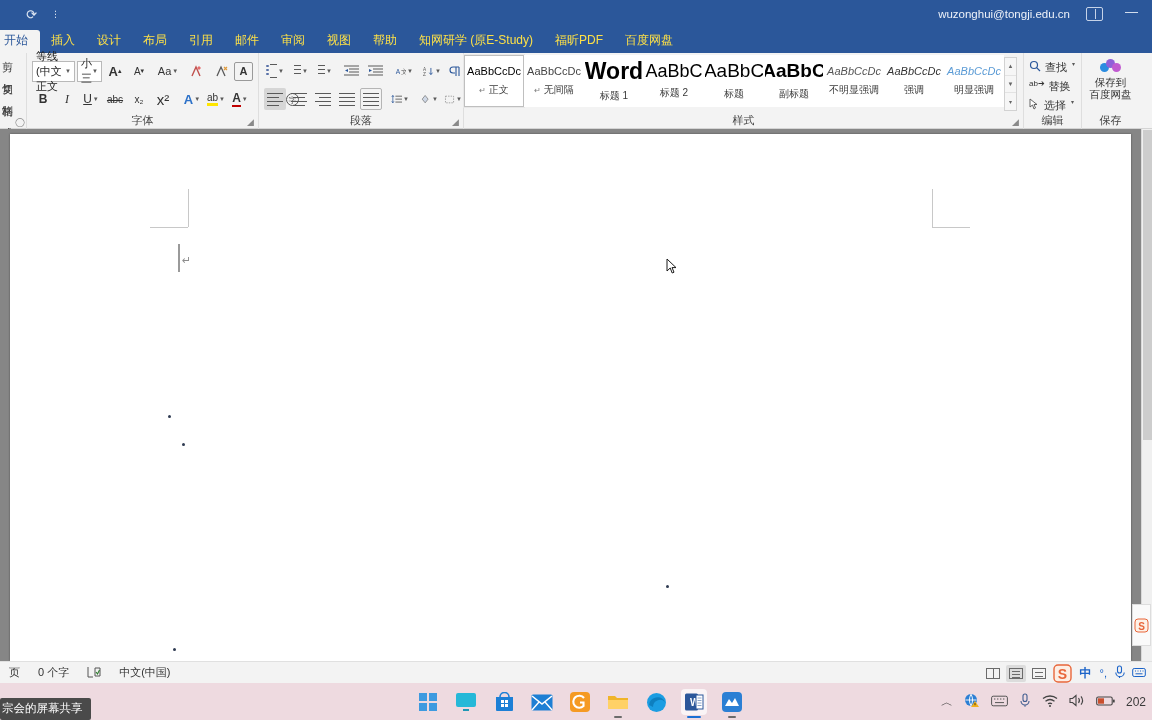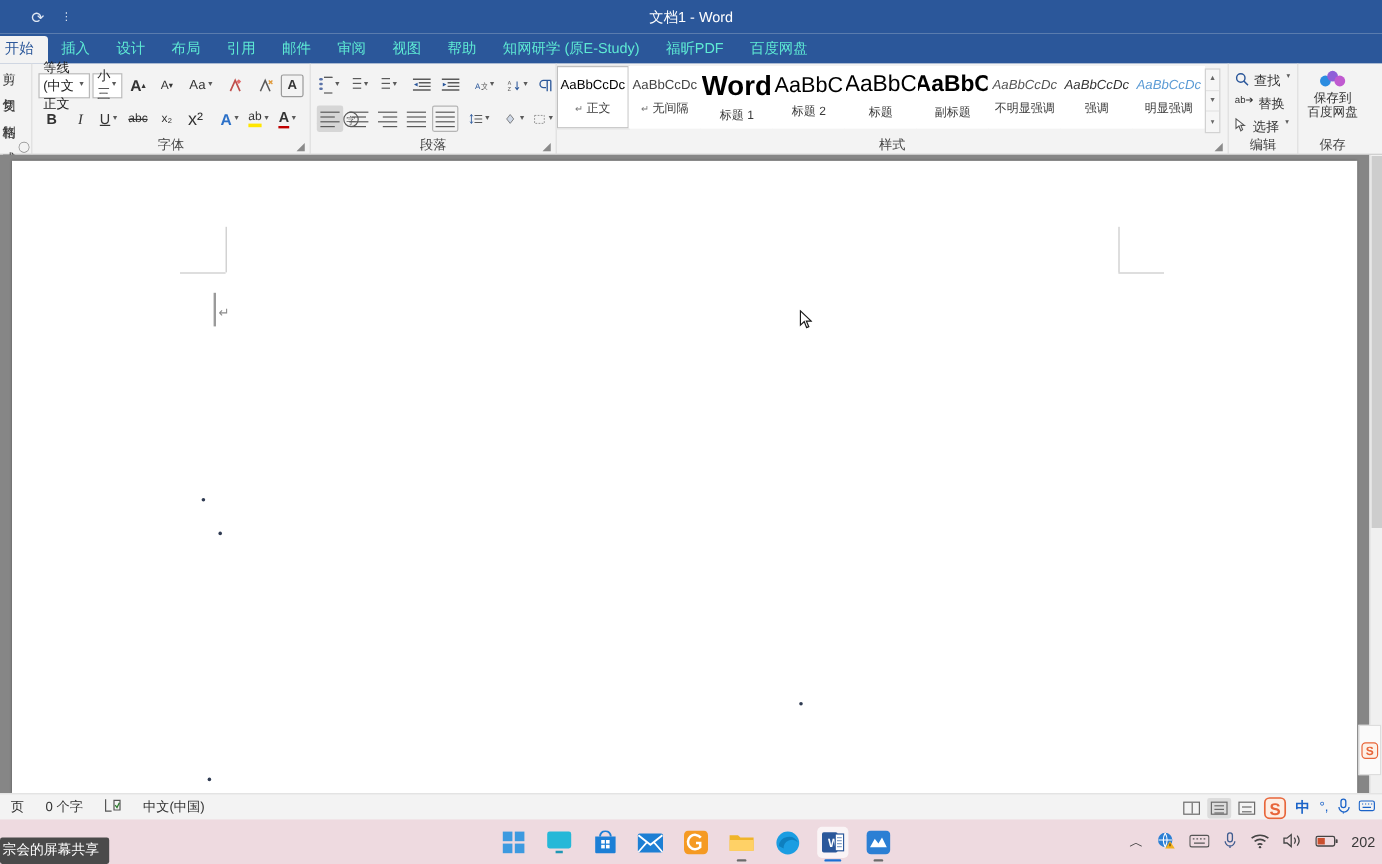--- a/index.html
+++ b/index.html
@@ -37,21 +37,21 @@
     width: 1px; background: #c6d3e8;
   }
   .tb-min { font-size: 13px; color: #e7eef8; padding: 0 6px 6px 6px; }
 
   
   .tabbar {
     position: absolute; left: 0; top: 28px; width: 1152px; height: 25px;
     background: #2b579a; display: flex; align-items: flex-end;
   }
   .tab {
-    font-size: 12px; color: #5eead4; padding: 3px 11px 5px 11px;
+    font-size: 12px; color: #fde047; padding: 3px 11px 5px 11px;
     white-space: nowrap; line-height: 15px;
   }
   .tab.active {
     background: #f3f3f3; color: #2b579a; border-radius: 3px 3px 0 0;
     margin-left: -8px; padding-left: 12px; padding-right: 12px;
   }
   .tab.tell { display: flex; align-items: center; gap: 5px; margin-left: 8px; }
   .bulb { width: 11px; height: 13px; }
 
   
@@ -250,21 +250,25 @@
 </head>
 <body>
 
 <div id="app">
 
   <div class="titlebar">
     <div class="tb-left">
       <span class="tb-icon">⟳</span>
       <span class="tb-icon" style="font-size:9px">⋮</span>
     </div>
-    <div class="tb-title">文档1  -  Word</div>
+    <div class="tb-right">
+      <span class="tb-account">wuzonghui@tongji.edu.cn</span>
+      <span class="tb-ribbonicon"></span>
+      <span class="tb-min">—</span>
+    </div>
   </div>
 
   <div class="tabbar">
     <div class="tab active">开始</div>
     <div class="tab">插入</div>
     <div class="tab">设计</div>
     <div class="tab">布局</div>
     <div class="tab">引用</div>
     <div class="tab">邮件</div>
     <div class="tab">审阅</div>

